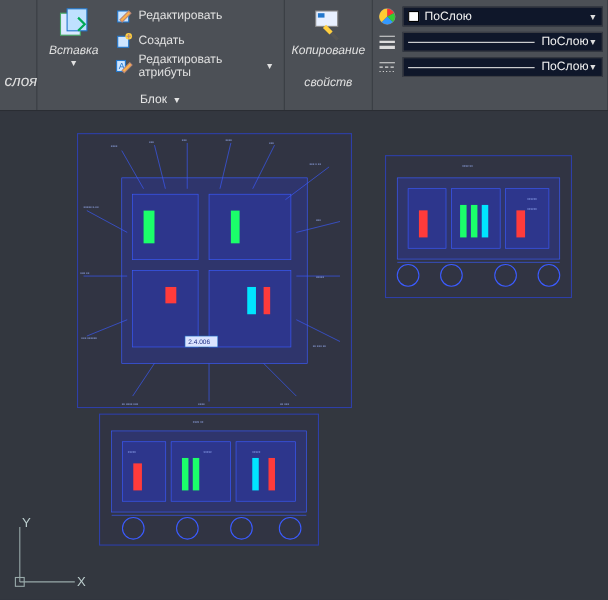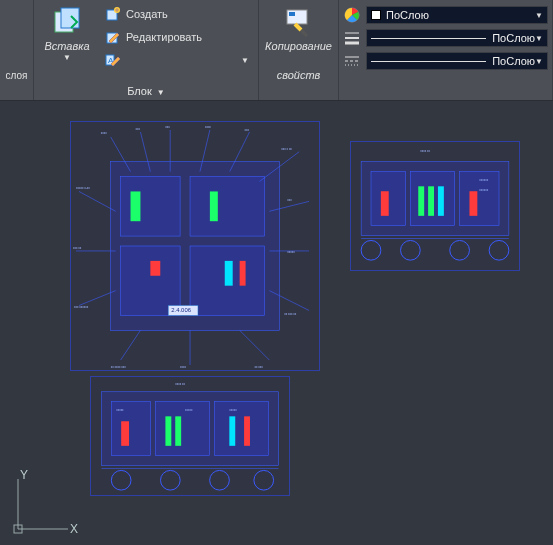--- a/index.html
+++ b/index.html
@@ -6,21 +6,21 @@
   body { width: 553px; height: 545px; background: #333740; color: #e0e0e0; overflow: hidden; }
 
   
   .ribbon { display: flex; background: #4c5056; border-bottom: 1px solid #2a2d33; font-size: 11px; height: 101px; }
   .panel { display: flex; flex-direction: column; border-right: 1px solid #3a3d44; padding: 3px 4px 0 4px; }
   .panel-title { text-align: center; font-size: 11px; color: #e4e4e4; padding: 2px 0 3px; cursor: default; }
   .panel-title .tri { font-size: 8px; margin-left: 2px; }
 
   
   .layer-panel { width: 34px; justify-content: flex-end; }
-  .layer-panel .label { text-align: center; font-size: 10px; padding-bottom: 2px; }
+  .layer-panel .label { text-align: center; font-size: 14px; padding-bottom: 2px; font-style: italic; }
 
   
   .block-panel { width: 225px; }
   .block-body { display: flex; gap: 4px; flex: 1; }
   .big-btn { display: flex; flex-direction: column; align-items: center; justify-content: flex-start; width: 58px; padding-top: 2px; cursor: pointer; border: 1px solid transparent; font-style: italic; }
   .big-btn .icon { width: 32px; height: 32px; display: flex; align-items: center; justify-content: center; }
   .big-btn .cap { text-align: center; font-size: 11px; line-height: 13px; margin-top: 2px; }
   .big-btn .tri { font-size: 8px; margin-top: 0px; }
   .stack { display: flex; flex-direction: column; gap: 1px; flex: 1; }
   .row-btn { display: flex; align-items: center; gap: 5px; padding: 2px 4px; cursor: pointer; border: 1px solid transparent; height: 22px; }
@@ -81,43 +81,44 @@
             </svg>
         </span>
         <span class="cap">Вставка</span>
         <span class="tri">▼</span>
       </div>
       <div class="stack">
         <div class="row-btn">
           <span class="ic">
             <svg viewBox="0 0 16 16">
                 <rect x="2" y="4" width="10" height="10" fill="#cfe6ff" stroke="#27c"></rect>
+                <path d="M6 14 L14 6 L12 4 L4 12 Z" fill="#ffb347" stroke="#b87"></path>
+              </svg>
+          </span>
+          <span>Редактировать</span>
+        </div>
+        <div class="row-btn">
+          <span class="ic">
+            <svg viewBox="0 0 16 16">
+                <rect x="2" y="4" width="10" height="10" fill="#cfe6ff" stroke="#27c"></rect>
                 <circle cx="12" cy="4" r="3" fill="#ffcf3f"></circle>
                 <path d="M12 2v4M10 4h4" stroke="#b87" stroke-width="1"></path>
               </svg>
           </span>
           <span>Создать</span>
-        </div>
-        <div class="row-btn">
-          <span class="ic">
-            <svg viewBox="0 0 16 16">
-                <rect x="2" y="4" width="10" height="10" fill="#cfe6ff" stroke="#27c"></rect>
-                <path d="M6 14 L14 6 L12 4 L4 12 Z" fill="#ffb347" stroke="#b87"></path>
-              </svg>
-          </span>
-          <span>Редактировать</span>
         </div>
         <div class="row-btn">
           <span class="ic">
             <svg viewBox="0 0 16 16">
                 <rect x="1" y="3" width="8" height="10" fill="#cfe6ff" stroke="#27c"></rect>
                 <text x="3" y="11" font-size="8" fill="#27c">A</text>
                 <path d="M8 14 L15 7 L13 5 L6 12 Z" fill="#ffb347" stroke="#b87"></path>
               </svg>
           </span>
+          <span>Редактировать атрибуты</span>
           <span class="tri-r">▼</span>
         </div>
       </div>
     </div>
     <div class="panel-title">
       <span>Блок</span>
       <span class="tri">▼</span>
     </div>
   </div>
 

